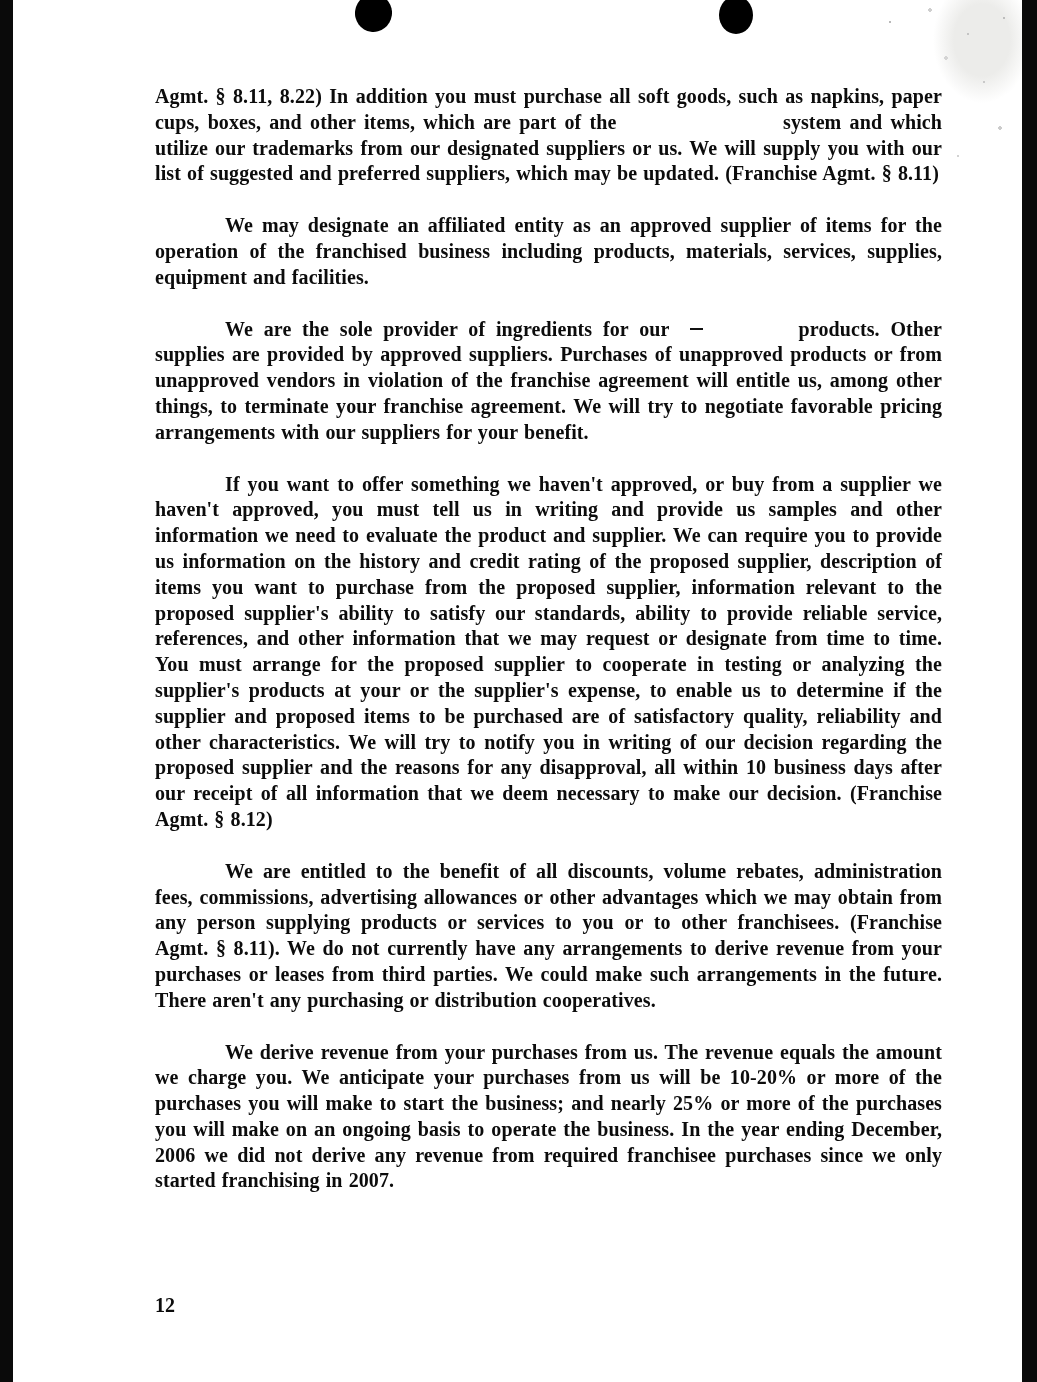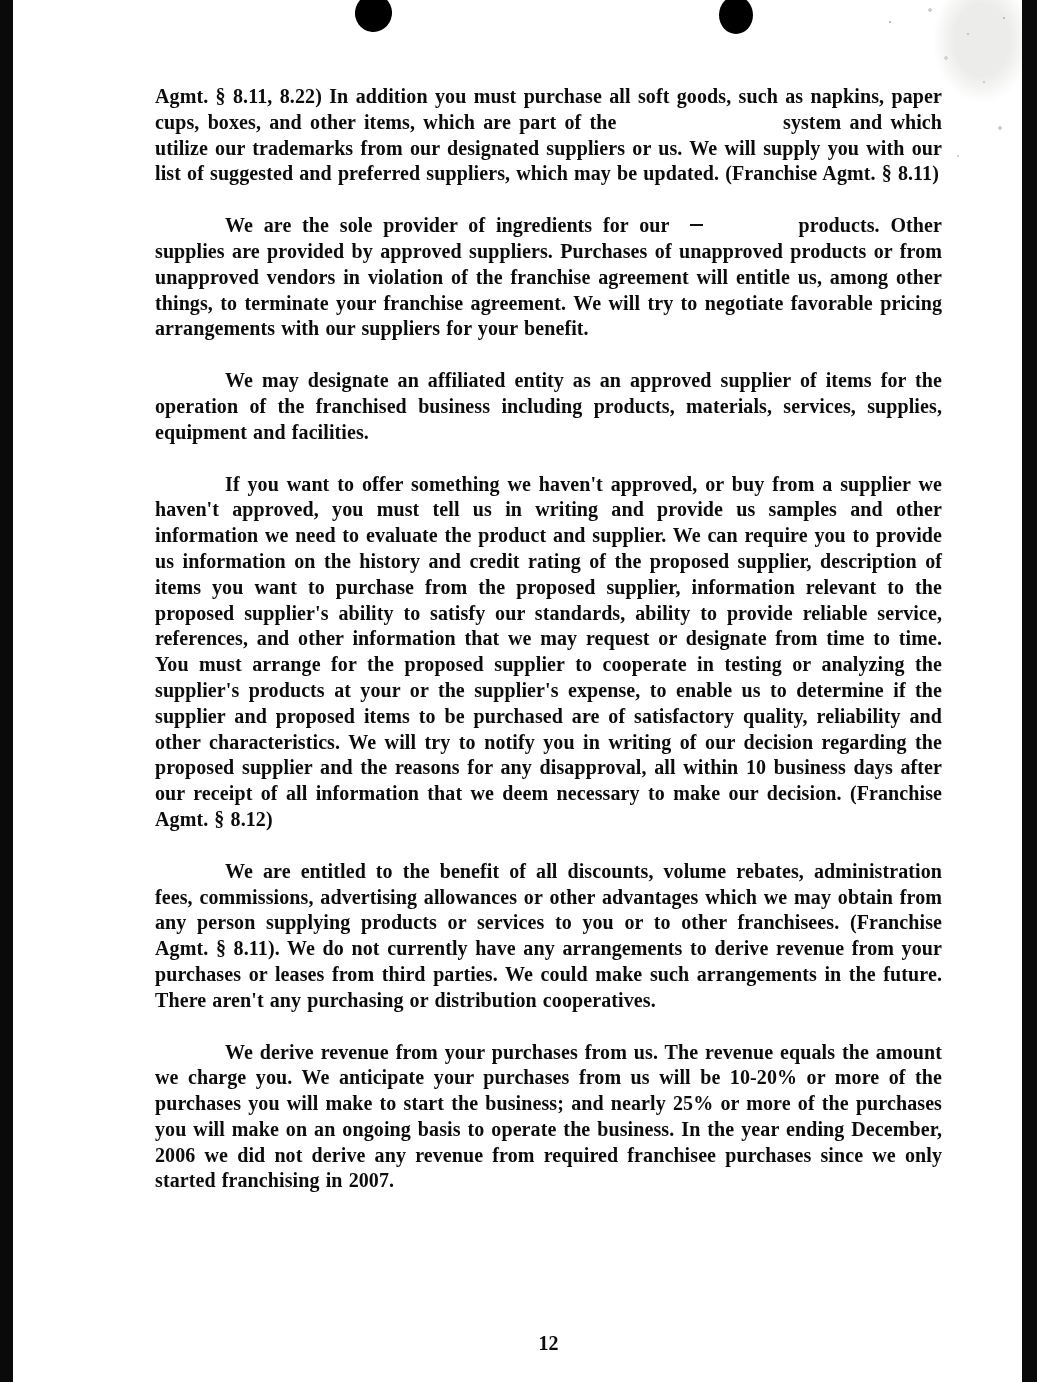--- a/index.html
+++ b/index.html
@@ -87,47 +87,47 @@
     top: -7px;
     width: 13px;
     border-top: 2px solid #111;
     display: inline-block;
   }
 
   .page-number {
     position: absolute;
     left: 155px;
     width: 787px;
-    top: 1332px;
-    text-align: center;
+    top: 1294px;
+    text-align: left;
     font-size: 20px;
     font-weight: 700;
     color: #0c0c0c;
   }
 </style>
 </head>
 <body>
 
 <div class="scan-edge left"></div>
 <div class="scan-edge right"></div>
 <div class="speckle"></div>
 <div class="hole left"></div>
 <div class="hole right"></div>
 
 <div class="sheet">
 
   <p class="para"><span>Agmt. § 8.11, 8.22) In addition you must purchase all soft goods, such as napkins, paper cups, boxes, and other items, which are part of the</span>
     <span class="redaction-gap w1"></span>
     <span>system and which utilize our trademarks from our designated suppliers or us.  We will supply you with our list of suggested and preferred suppliers, which may be updated.  (Franchise Agmt. § 8.11)</span></p>
 
+  <p class="para indent">We may designate an affiliated entity as an approved supplier of items for the operation of the franchised business including products, materials, services, supplies, equipment and facilities.</p>
+
   <p class="para indent"><span>We are the sole provider of ingredients for our</span>
     <span class="redaction-gap w2"><span class="stray-mark"></span></span>
     <span>products.  Other supplies are provided by approved suppliers.  Purchases of unapproved products or from unapproved vendors in violation of the franchise agreement will entitle us, among other things, to terminate your franchise agreement.  We will try to negotiate favorable pricing arrangements with our suppliers for your benefit.</span></p>
-
-  <p class="para indent">We may designate an affiliated entity as an approved supplier of items for the operation of the franchised business including products, materials, services, supplies, equipment and facilities.</p>
 
   <p class="para indent">If you want to offer something we haven't approved, or buy from a supplier we haven't approved, you must tell us in writing and provide us samples and other information we need to evaluate the product and supplier.  We can require you to provide us information on the history and credit rating of the proposed supplier, description of items you want to purchase from the proposed supplier, information relevant to the proposed supplier's ability to satisfy our standards, ability to provide reliable service, references, and other information that we may request or designate from time to time. You must arrange for the proposed supplier to cooperate in testing or analyzing the supplier's products at your or the supplier's expense, to enable us to determine if the supplier and proposed items to be purchased are of satisfactory quality, reliability and other characteristics. We will try to notify you in writing of our decision regarding the proposed supplier and the reasons for any disapproval, all within 10 business days after our receipt of all information that we deem necessary to make our decision. (Franchise Agmt. § 8.12)</p>
 
   <p class="para indent">We are entitled to the benefit of all discounts, volume rebates, administration fees, commissions, advertising allowances or other advantages which we may obtain from any person supplying products or services to you or to other franchisees.  (Franchise Agmt. § 8.11).  We do not currently have any arrangements to derive revenue from your purchases or leases from third parties.  We could make such arrangements in the future. There aren't any purchasing or distribution cooperatives.</p>
 
   <p class="para indent">We derive revenue from your purchases from us.  The revenue equals the amount we charge you.  We anticipate your purchases from us will be 10-20% or more of the purchases you will make to start the business; and nearly 25% or more of the purchases you will make on an ongoing basis to operate the business.  In the year ending December, 2006 we did not derive any revenue from required franchisee purchases since we only started franchising in 2007.</p>
 
 
 </div>
 

